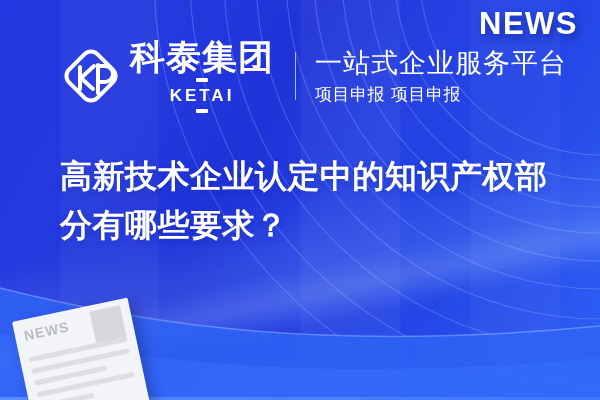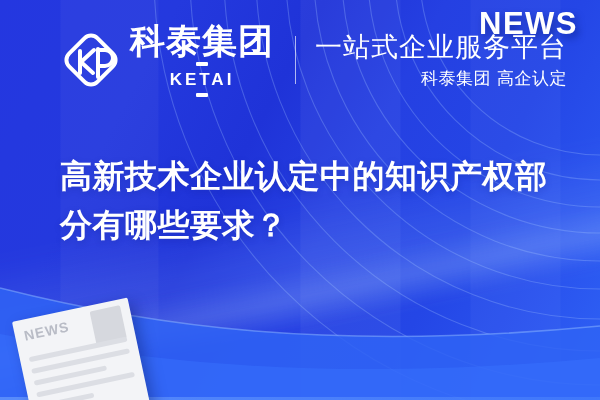--- a/index.html
+++ b/index.html
@@ -92,21 +92,21 @@
     position:absolute; right:22px; top:6px;
     font-size:31px; font-weight:bold;
     letter-spacing:1.5px;
     color:#ffffff;
     text-shadow:3px 4px 7px rgba(10,25,120,0.55);
     font-family:"Liberation Sans","DejaVu Sans",sans-serif;
   }
 
   
   .header{
-    position:absolute; left:60px; top:24px;
+    position:absolute; left:60px; top:40px;
     display:flex; align-items:center;
   }
   .logo-mark{ width:62px; height:62px; flex:0 0 auto; }
   .logo-mark svg{ display:block; width:100%; height:100%; }
 
   .logo-words{
     margin-left:8px;
     display:flex; flex-direction:column; align-items:center;
   }
   .logo-cn{
@@ -127,21 +127,21 @@
     white-space:nowrap;
   }
 
   .divider{
     width:1px; height:48px;
     background:rgba(255,255,255,0.65);
     margin:0 19px 0 21px;
     flex:0 0 auto;
   }
 
-  .taglines{ display:flex; flex-direction:column;text-align:right; }
+  .taglines{ display:flex; flex-direction:column; }
   .tagline-main{
     font-size:27px; color:#ffffff; line-height:1.14;
     letter-spacing:1px;
     font-family:"DejaVu Sans","Liberation Sans",sans-serif;
     white-space:nowrap;
   }
   .tagline-sub{
     font-size:17px; color:#ffffff; line-height:1.2;
     margin-top:5px; letter-spacing:.5px;
     font-family:"DejaVu Sans","Liberation Sans",sans-serif;
@@ -255,21 +255,21 @@
         <span class="logo-dash"></span>
         <span class="logo-en">KETAI</span>
         <span class="logo-dash"></span>
       </span>
     </span>
 
     <span class="divider"></span>
 
     <span class="taglines">
       <span class="tagline-main">一站式企业服务平台</span>
-      <span class="tagline-sub">科泰集团 高企认定</span>
+      <span class="tagline-sub">项目申报 项目申报</span>
     </span>
 
   </div>
 
   <div class="headline">高新技术企业认定中的知识产权部分有哪些要求？</div>
 
   <div class="newspaper">
     <div class="paper-sheet"></div>
     <div class="paper-head">NEWS</div>
     <div class="paper-thumb"></div>

